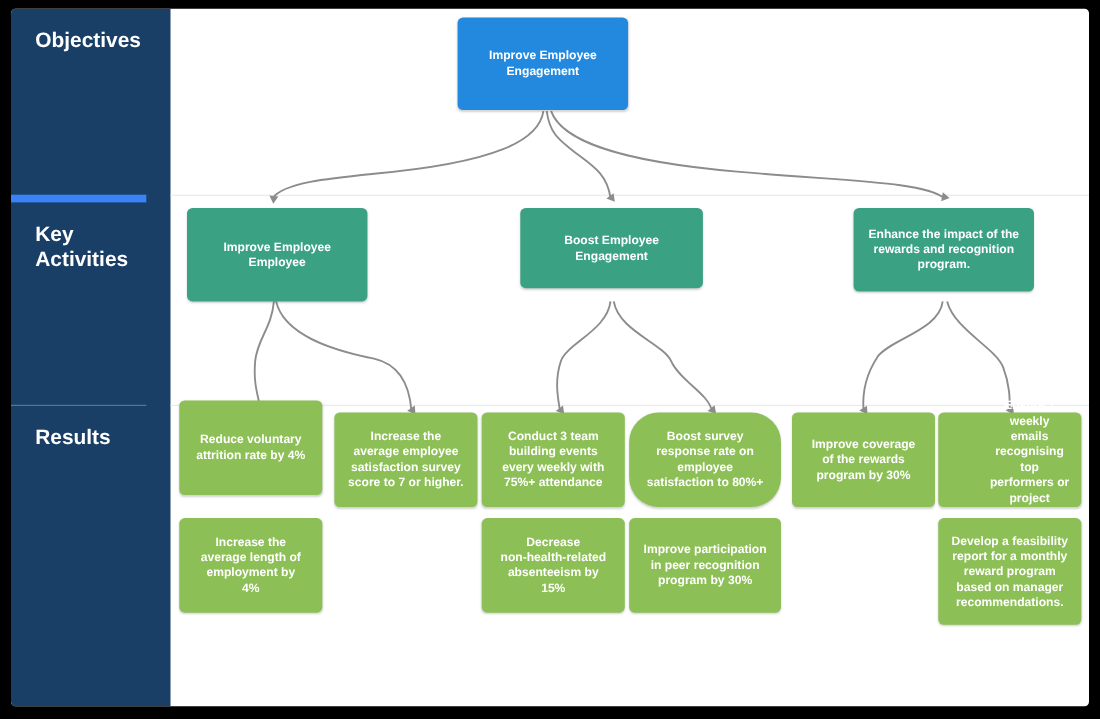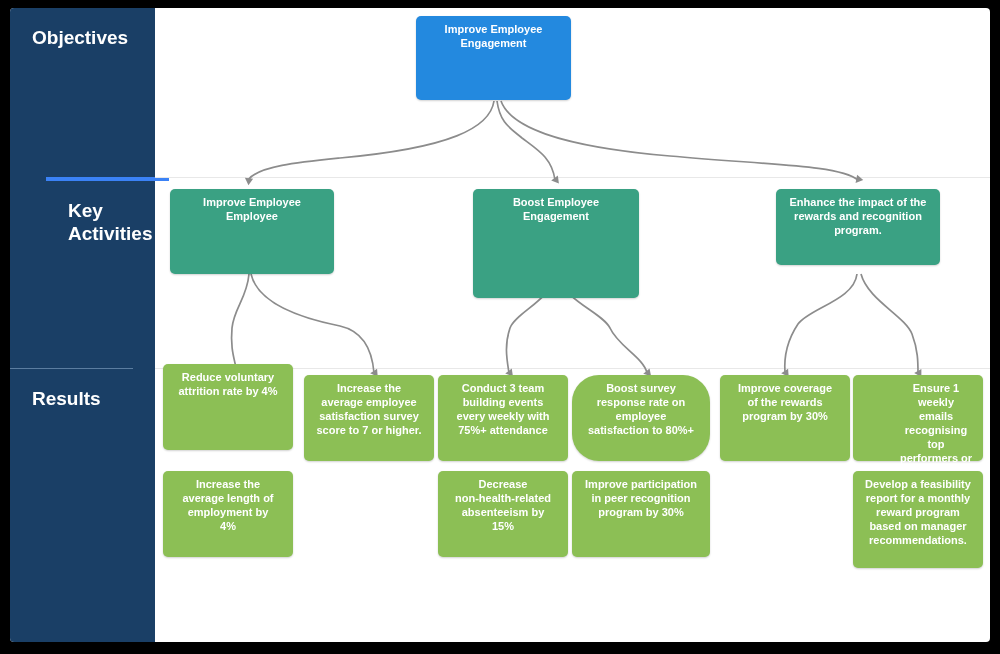--- a/index.html
+++ b/index.html
@@ -39,21 +39,21 @@
     left: 0;
     width: 123px;
     box-sizing: border-box;
     color: #ffffff;
     font-weight: bold;
     font-size: 19px;
     line-height: 23px;
     padding: 18px 0 0 22px;
   }
   .side-row.r1 { top: 0;   height: 169px; }
-  .side-row.r2 { top: 169px; height: 191px; border-top: 4px solid #3b82f6; margin-left: 36px; }
+  .side-row.r2 { top: 169px; height: 191px; border-top: 7px solid #3b82f6; }
   .side-row.r3 { top: 360px; height: 274px; border-top: 1px solid #5b7da0; }
 
   #divider-lines { position: absolute; left: 145px; top: 0; width: 835px; height: 634px; }
   .hline {
     position: absolute;
     left: 0;
     width: 835px;
     height: 1px;
     background: #e8e8e8;
   }
@@ -66,21 +66,21 @@
     left: 0; top: 0;
     width: 980px; height: 634px;
     pointer-events: none;
   }
 
   
   .node {
     position: absolute;
     box-sizing: border-box;
     display: flex;
-    align-items: flex-start;
+    align-items: center;
     justify-content: center;
     text-align: center;
     color: #ffffff;
     border-radius: 5px;
     padding: 6px 8px;
     line-height: 14px;
     font-size: 11px;
     font-weight: bold;
     box-shadow: 0 1px 2px rgba(0,0,0,0.18);
   }
@@ -150,21 +150,21 @@
     </div>
   </div>
 
   <div class="node activity" style="left:160px; top:181px; width:164px; height:85px;">
     <div>
       <span>Improve Employee</span>
       <span>Employee</span>
     </div>
   </div>
 
-  <div class="node activity" style="left:463px; top:181px; width:166px; height:109px;">
+  <div class="node activity" style="left:463px; top:181px; width:166px; height:73px;">
     <div>
       <span>Boost Employee</span>
       <span>Engagement</span>
     </div>
   </div>
 
   <div class="node activity" style="left:766px; top:181px; width:164px; height:76px;">
     <div>
       <span>Enhance the impact of the</span>
       <span>rewards and recognition</span>

